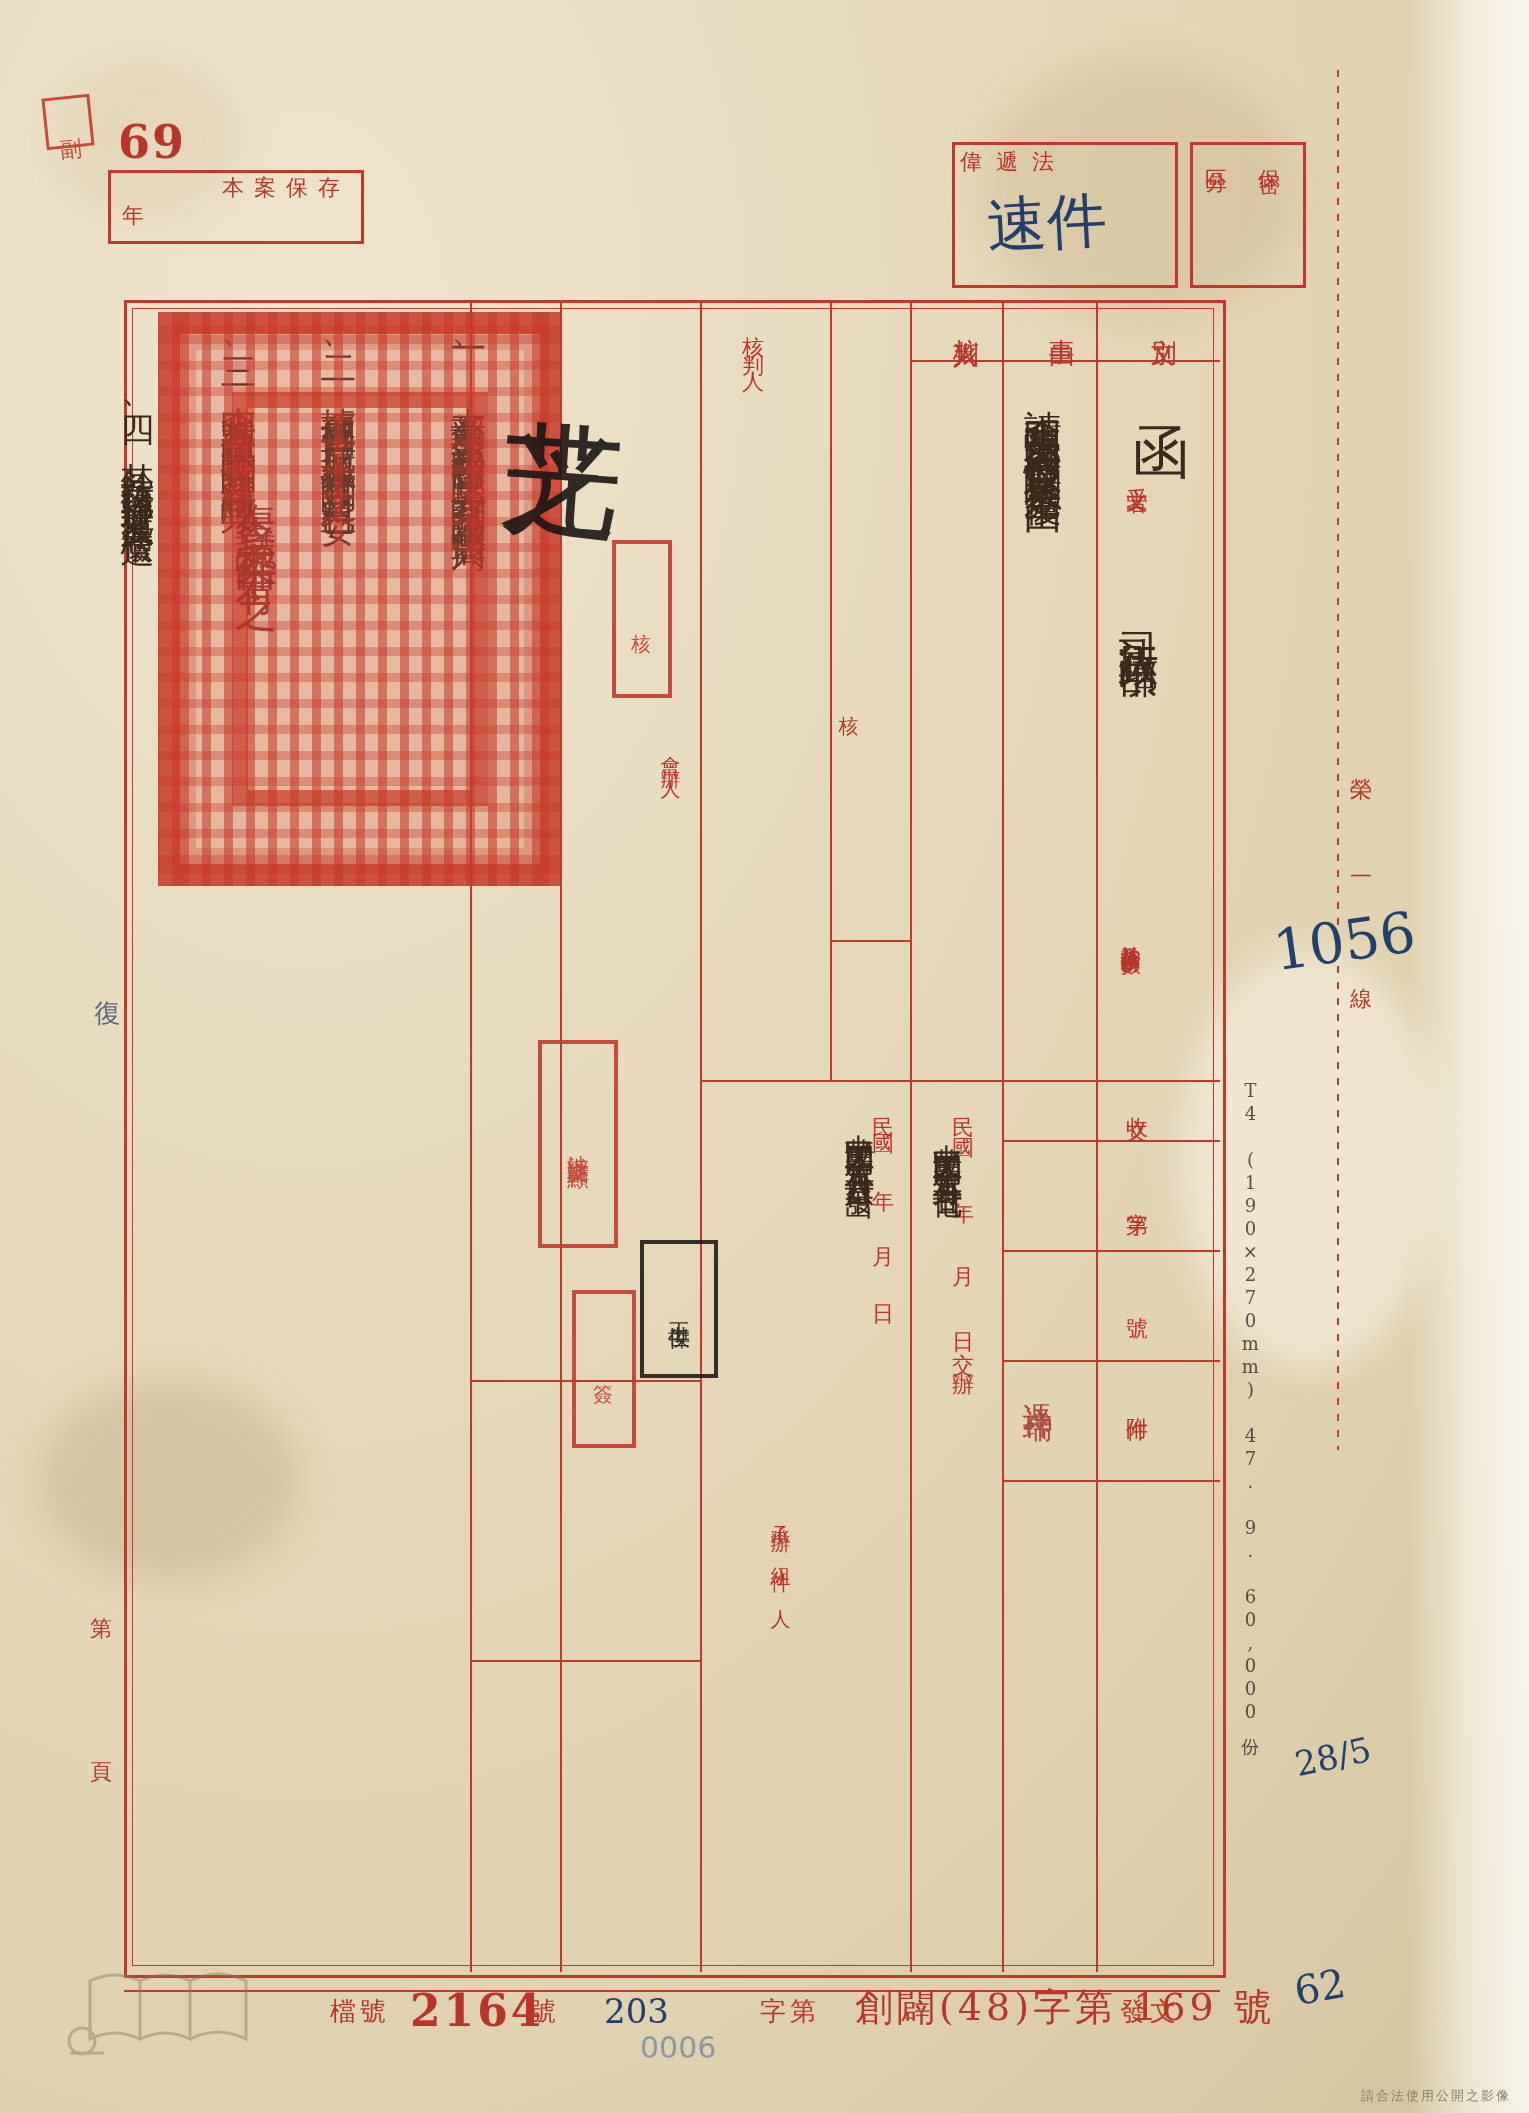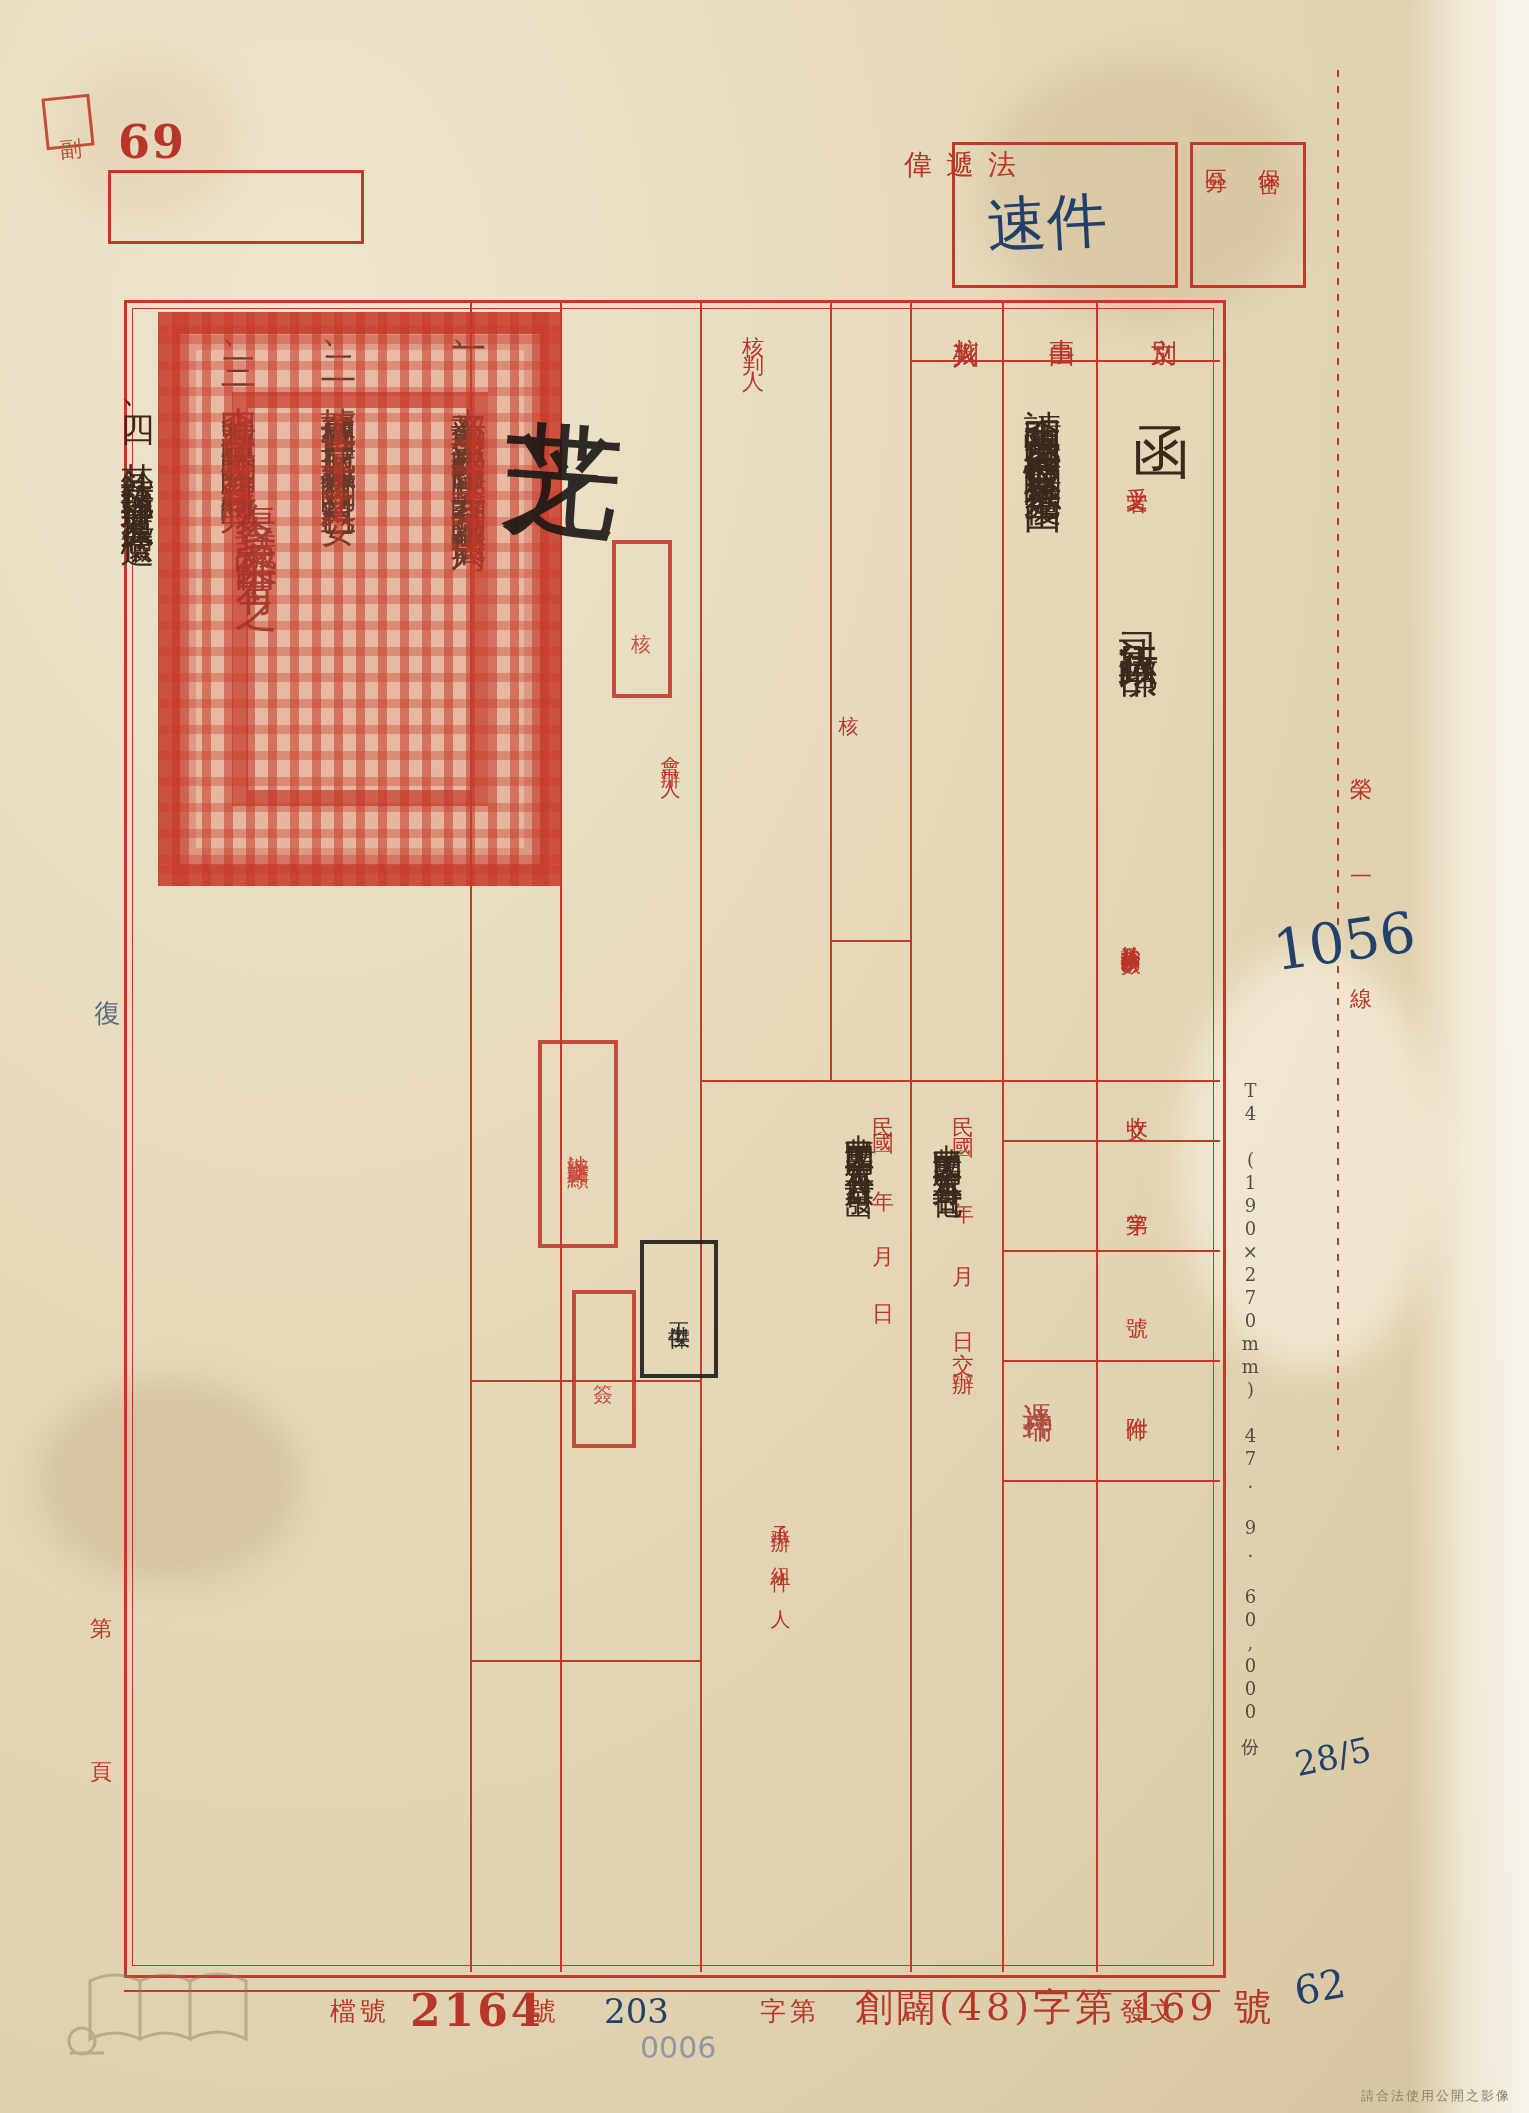--- a/index.html
+++ b/index.html
@@ -111,24 +111,28 @@
 
   <div id="right-strip"></div>
   <div class="dots"></div>
 
   <div class="ink red" style="left:118px;top:118px;font-size:46px;writing-mode:horizontal-tb;font-weight:bold;">69</div>
   <div style="position:absolute;left:108px;top:108px;width:80px;height:62px;border-bottom:3px solid #b8352a;"></div>
 
   <div class="stamp-box" style="left:44px;top:96px;width:42px;height:46px;font-size:22px;border-width:3px;transform:rotate(-6deg);">副</div>
 
   <div style="position:absolute;left:108px;top:170px;width:250px;height:68px;border:3px solid #c0392b;"></div>
+  <div style="position:absolute;left:108px;top:170px;width:250px;height:68px;">
+    <div class="ink red" style="right:8px;top:6px;font-size:22px;writing-mode:horizontal-tb;position:absolute;letter-spacing:10px;">本案保存</div>
+    <div class="ink red" style="left:14px;top:34px;font-size:22px;writing-mode:horizontal-tb;position:absolute;">年</div>
+  </div>
 
 
   <div style="position:absolute;left:952px;top:142px;width:220px;height:140px;border:3px solid #c0392b;"></div>
-  <div class="ink red" style="left:904px;top:150px;font-size:28px;writing-mode:horizontal-tb;letter-spacing:14px;">偉遞法</div>
+  <div class="ink red" style="left:960px;top:150px;font-size:22px;writing-mode:horizontal-tb;letter-spacing:14px;">偉遞法</div>
   <div class="hand bluepen" style="left:985px;top:185px;font-size:60px;writing-mode:horizontal-tb;transform:rotate(-3deg);">速件</div>
 
   <div style="position:absolute;left:1190px;top:142px;width:110px;height:140px;border:3px solid #c0392b;"></div>
   <div class="ink red v-22" style="left:1258px;top:152px;">保密</div>
   <div class="ink red v-22" style="left:1205px;top:152px;">區分</div>
 
   <div style="position:absolute;left:124px;top:300px;width:1096px;height:1672px;border:3px solid #c0392b;"></div>
   <div style="position:absolute;left:132px;top:308px;width:1080px;height:1656px;border:1px solid #c0392b;"></div>
 
   <div class="redline" style="left:1096px;top:300px;width:2px;height:1672px;"></div>

